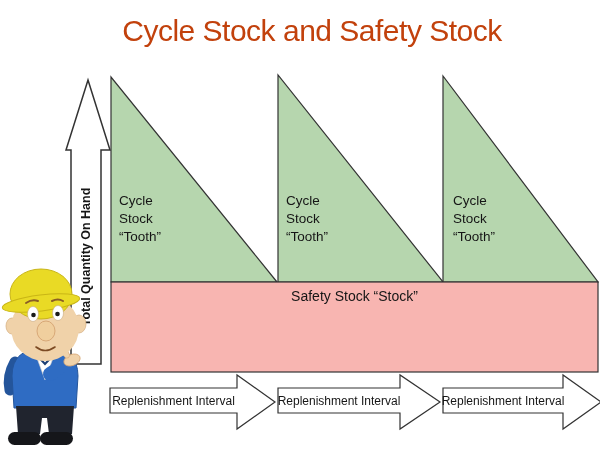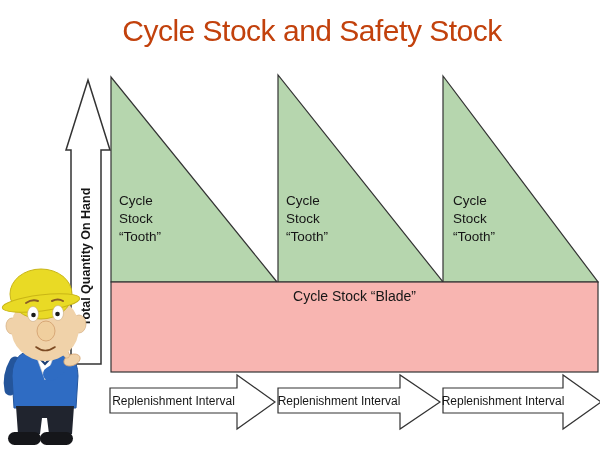--- a/index.html
+++ b/index.html
@@ -75,21 +75,21 @@
   <span style="display:block">Cycle</span>
   <span style="display:block">Stock</span>
   <span style="display:block">“Tooth”</span>
 </div>
 <div class="label tooth-label" style="left:453px;top:192px;">
   <span style="display:block">Cycle</span>
   <span style="display:block">Stock</span>
   <span style="display:block">“Tooth”</span>
 </div>
 
-<div class="label blade-label">Cycle Stock “Blade”</div>
+<div class="label blade-label">Safety Stock “Stock”</div>
 
 <div class="label interval-label i1">Replenishment  Interval</div>
 <div class="label interval-label i2">Replenishment  Interval</div>
 <div class="label interval-label i3">Replenishment  Interval</div>
 
 <svg class="mascot" viewBox="0 0 110 192">
 
   <path d="M15,104 Q7,118 10,132" stroke="#24559b" stroke-width="11" fill="none" stroke-linecap="round"></path>
 
   <path d="M12,118 Q12,90 45,90 Q78,90 78,118 L76,150 L14,150 Z" fill="#2f6cc3" stroke="#24559b" stroke-width="1"></path>

